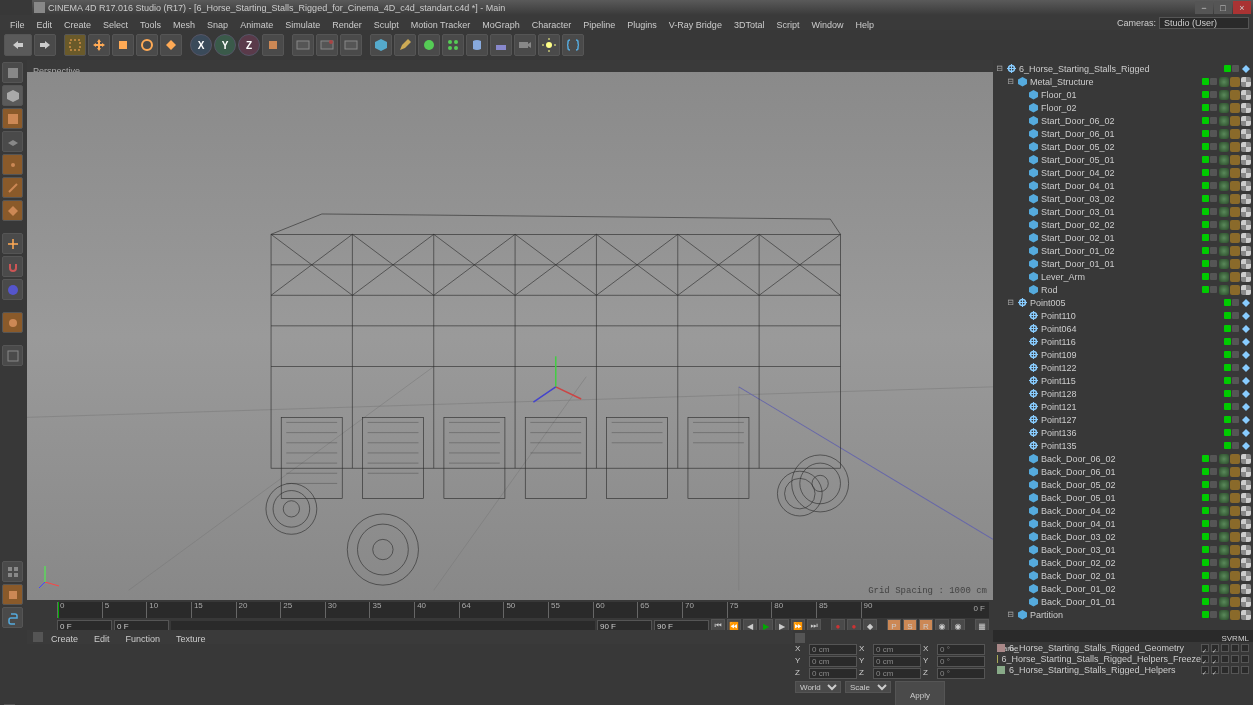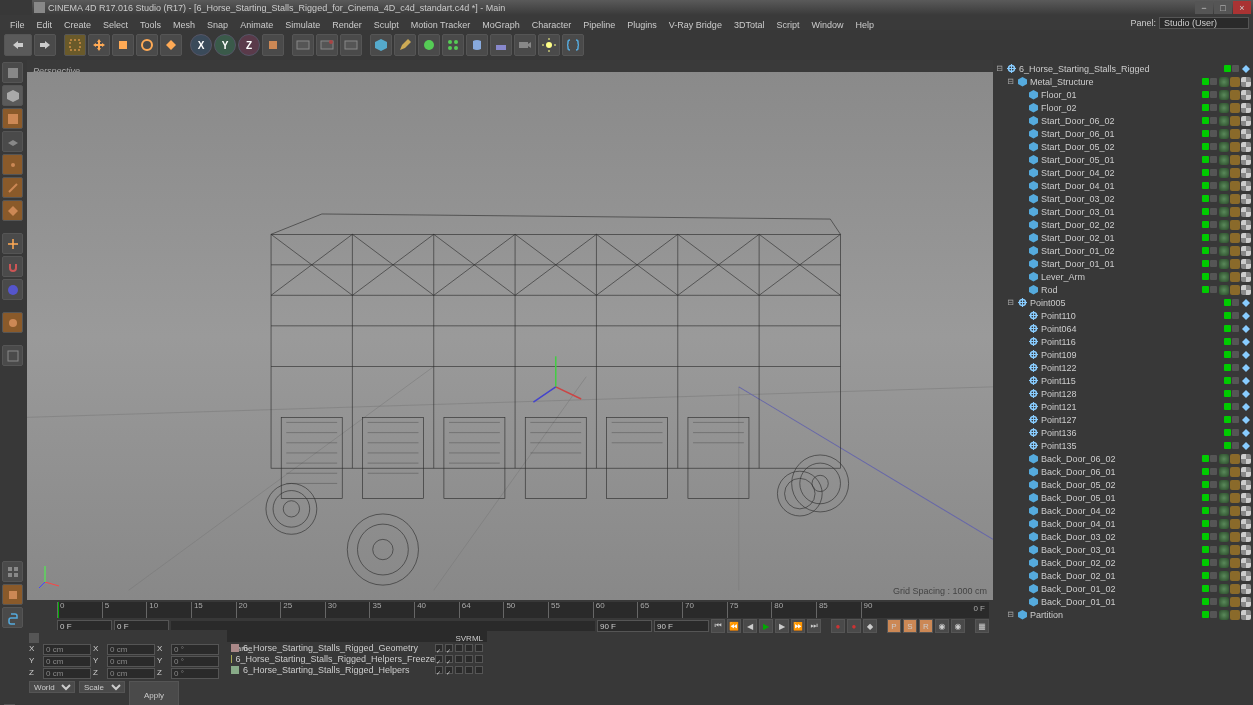--- a/index.html
+++ b/index.html
@@ -41,24 +41,24 @@
 .left-tool.active { background: #5a5a5a; }
 .left-spacer { flex: 1; }
 
 
 .viewport-wrap { flex: 1; display: flex; flex-direction: column; background: #2a2a2a; }
 .vp-menu { height: 14px; background: #3a3a3a; display: flex; align-items: center; padding: 0 6px; }
 .vp-menu-item { color: #ccc; font-size: 9px; padding: 0 8px; }
 .vp-icons { margin-left: auto; display: flex; gap: 2px; }
 .vp-icon { width: 10px; height: 10px; background: #555; }
 .vp-label { height: 12px; background: #3a3a3a; padding: 0 6px; }
-.vp-label-text { color: #aaa; font-size: 9px; font-style: italic; }
+.vp-label-text { color: #aaa; font-size: 9px; }
 .viewport { flex: 1; background: linear-gradient(180deg, #8a8a8a 0%, #9a9a9a 50%, #888 100%); position: relative; overflow: hidden; }
 .viewport-content { width: 100%; height: 100%; }
-.grid-spacing { position: absolute; bottom: 4px; right: 6px; color: #444; font-size: 9px; }
+.grid-spacing { position: absolute; bottom: 4px; right: 6px; color: #444; font-size: 9px; font-family: Liberation Mono, monospace; }
 .axis-gizmo { position: absolute; bottom: 10px; left: 10px; width: 30px; height: 30px; }
 
 
 .timeline-wrap { height: 30px; background: #383838; padding: 2px 4px 0 30px; }
 .timeline-ruler { height: 16px; background: #2a2a2a; position: relative; display: flex; }
 .tick { position: relative; flex: 1; border-left: 1px solid #666; }
 .tick-label { position: absolute; top: -1px; left: 2px; color: #aaa; font-size: 8px; }
 .playhead { position: absolute; left: 0; top: 0; width: 2px; height: 100%; background: #0a0; }
 .timeline-controls { height: 14px; display: flex; align-items: center; gap: 2px; margin-top: 1px; }
 .tc-input { width: 55px; height: 12px; background: #2a2a2a; border: 1px solid #555; color: #ccc; font-size: 8px; padding: 0 2px; }
@@ -132,21 +132,21 @@
   <div class="win-controls">
     <div class="win-btn">−</div>
     <div class="win-btn">□</div>
     <div class="win-btn close">×</div>
   </div>
 </div>
 
 <div class="menu-bar">
   <span id="mb-container"><span class="menu-item">File</span><span class="menu-item">Edit</span><span class="menu-item">Create</span><span class="menu-item">Select</span><span class="menu-item">Tools</span><span class="menu-item">Mesh</span><span class="menu-item">Snap</span><span class="menu-item">Animate</span><span class="menu-item">Simulate</span><span class="menu-item">Render</span><span class="menu-item">Sculpt</span><span class="menu-item">Motion Tracker</span><span class="menu-item">MoGraph</span><span class="menu-item">Character</span><span class="menu-item">Pipeline</span><span class="menu-item">Plugins</span><span class="menu-item">V-Ray Bridge</span><span class="menu-item">3DTotal</span><span class="menu-item">Script</span><span class="menu-item">Window</span><span class="menu-item">Help</span></span>
   <div class="layout-area">
-    <span class="layout-label">Panel:</span>
+    <span class="layout-label">Cameras:</span>
     <div class="layout-select">Studio (User)</div>
   </div>
 </div>
 
 <div class="toolbar">
   <div class="tool-btn undo">
       <svg viewBox="0 0 16 16">
         <path d="M3 8 L8 4 L8 6 L13 6 L13 10 L8 10 L8 12 Z" fill="#ccc"></path>
       </svg>
     </div>
@@ -1396,20 +1396,28 @@
             <div class="tag t2"></div>
             <div class="tag t3"></div>
           </div>
         </div>
       </div>
   </div>
 </div>
 
 <div class="bottom-panels">
   <div style="width:27px;background:#383838"></div>
+  <div class="material-panel">
+    <div class="mat-menu">
+      <svg width="10" height="10">
+          <rect width="10" height="10" fill="#555"></rect>
+        </svg>
+      <span id="mm-container"><span class="vp-menu-item">Create</span><span class="vp-menu-item">Edit</span><span class="vp-menu-item">Function</span><span class="vp-menu-item">Texture</span></span>
+    </div>
+  </div>
   <div class="coord-panel">
     <div class="coord-top">
         <svg width="10" height="10">
           <rect width="10" height="10" fill="#555"></rect>
         </svg>
       </div>
     <div class="coord-row">
       <span class="coord-label">X</span>
         <input class="coord-input" value="0 cm" style="">
       <span class="coord-label">X</span>

